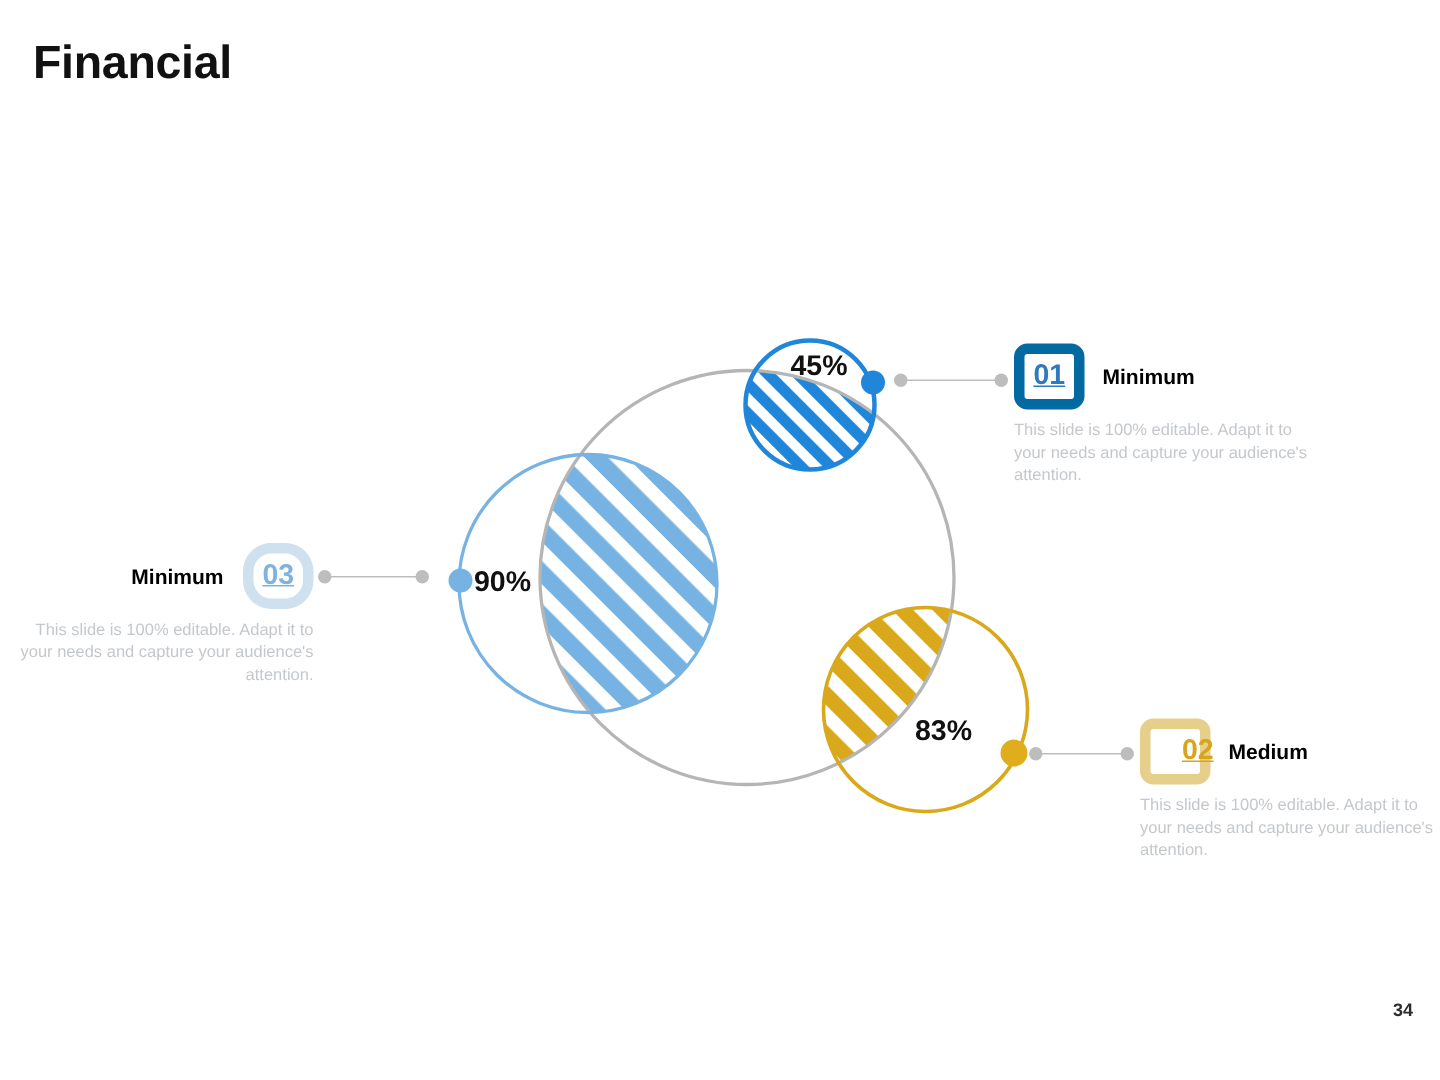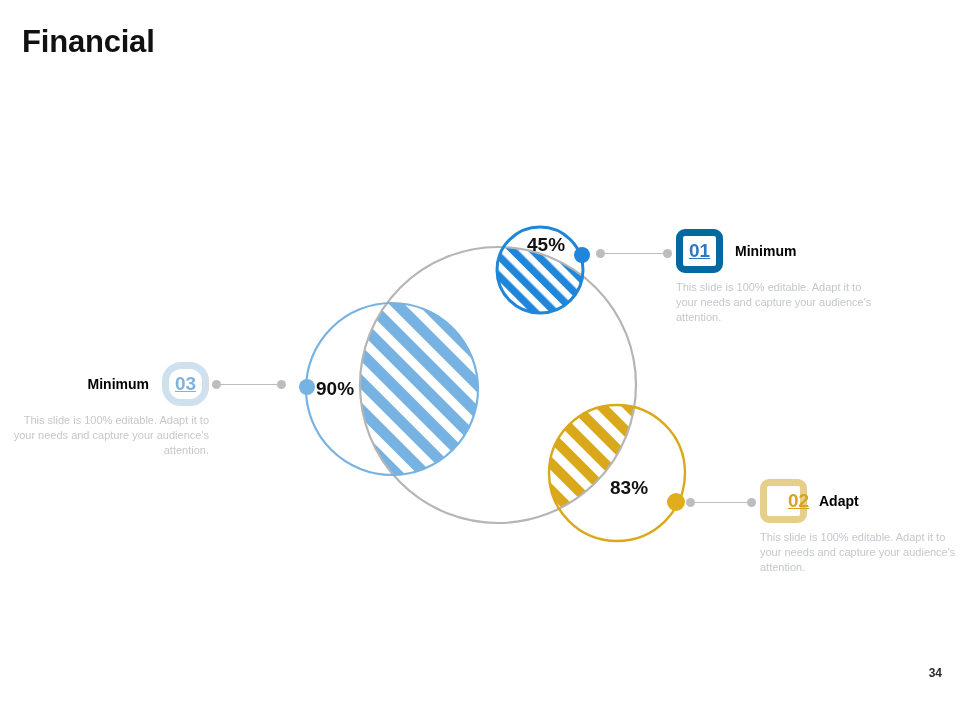--- a/index.html
+++ b/index.html
@@ -247,21 +247,21 @@
     <div class="callout-head">
       <div class="num-box">01</div>
       <div class="callout-title">Minimum</div>
     </div>
     <div class="callout-body">This slide is 100% editable. Adapt it to your needs and capture your audience's attention.</div>
   </div>
 
   <div class="callout left-align" id="callout-02">
     <div class="callout-head">
       <div class="num-box gold">02</div>
-      <div class="callout-title">Adapt</div>
+      <div class="callout-title">Medium</div>
     </div>
     <div class="callout-body">This slide is 100% editable. Adapt it to your needs and capture your audience's attention.</div>
   </div>
 
   <div class="callout right-align" id="callout-03">
     <div class="callout-head">
       <div class="num-box lightblue">03</div>
       <div class="callout-title">Minimum</div>
     </div>
     <div class="callout-body">This slide is 100% editable. Adapt it to your needs and capture your audience's attention.</div>

